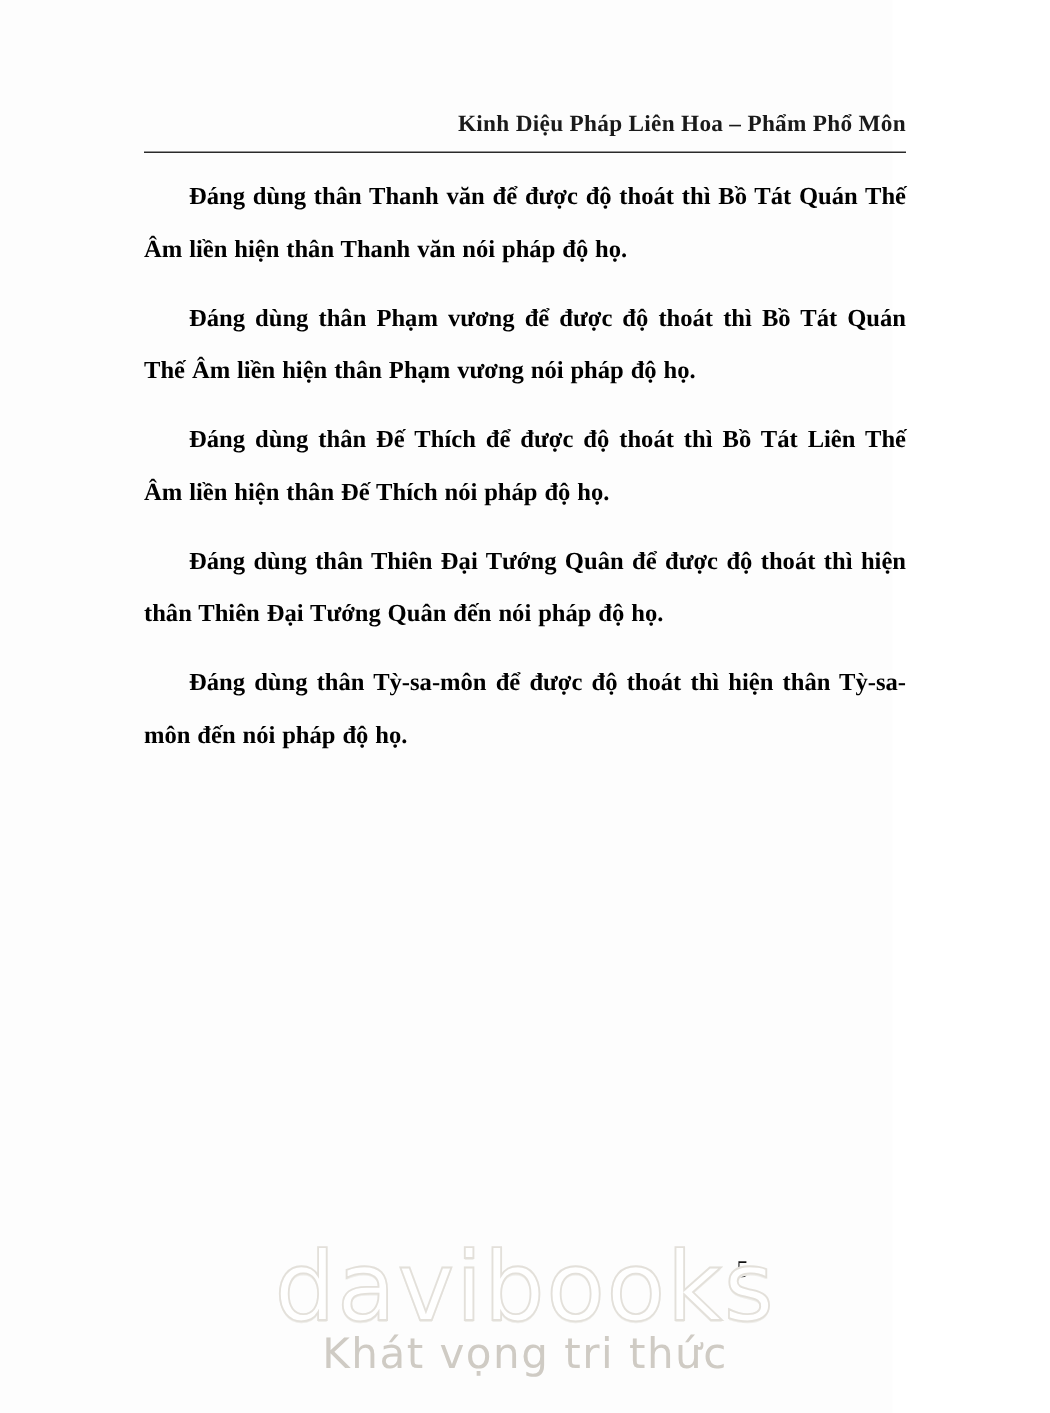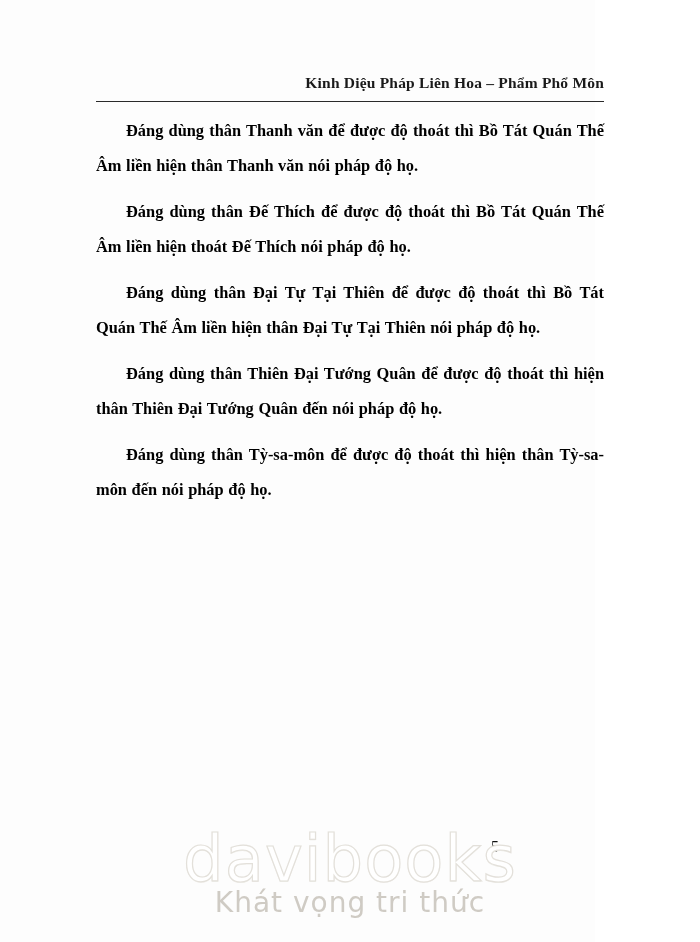--- a/index.html
+++ b/index.html
@@ -98,22 +98,22 @@
 </head>
 <body>
 
 <div class="page">
 
   <div class="header">Kinh Diệu Pháp Liên Hoa – Phẩm Phổ Môn</div>
   <div class="header-rule"></div>
 
   <div class="content">
     <p class="para">Đáng dùng thân Thanh văn để được độ thoát thì Bồ Tát Quán Thế Âm liền hiện thân Thanh văn nói pháp độ họ.</p>
-    <p class="para">Đáng dùng thân Đế Thích để được độ thoát thì Bồ Tát Quán Thế Âm liền hiện thoát Đế Thích nói pháp độ họ.</p>
-    <p class="para">Đáng dùng thân Đại Tự Tại Thiên để được độ thoát thì Bồ Tát Quán Thế Âm liền hiện thân Đại Tự Tại Thiên nói pháp độ họ.</p>
+    <p class="para">Đáng dùng thân Phạm vương để được độ thoát thì Bồ Tát Quán Thế Âm liền hiện thân Phạm vương nói pháp độ họ.</p>
+    <p class="para">Đáng dùng thân Đế Thích để được độ thoát thì Bồ Tát Liên Thế Âm liền hiện thân Đế Thích nói pháp độ họ.</p>
     <p class="para">Đáng dùng thân Thiên Đại Tướng Quân để được độ thoát thì hiện thân Thiên Đại Tướng Quân đến nói pháp độ họ.</p>
     <p class="para">Đáng dùng thân Tỳ-sa-môn để được độ thoát thì hiện thân Tỳ-sa-môn đến nói pháp độ họ.</p>
   </div>
 
   <div class="page-number">5</div>
 
   <div class="watermark">
     <div class="wm-main">davibooks</div>
     <div class="wm-sub">Khát vọng tri thức</div>
   </div>

